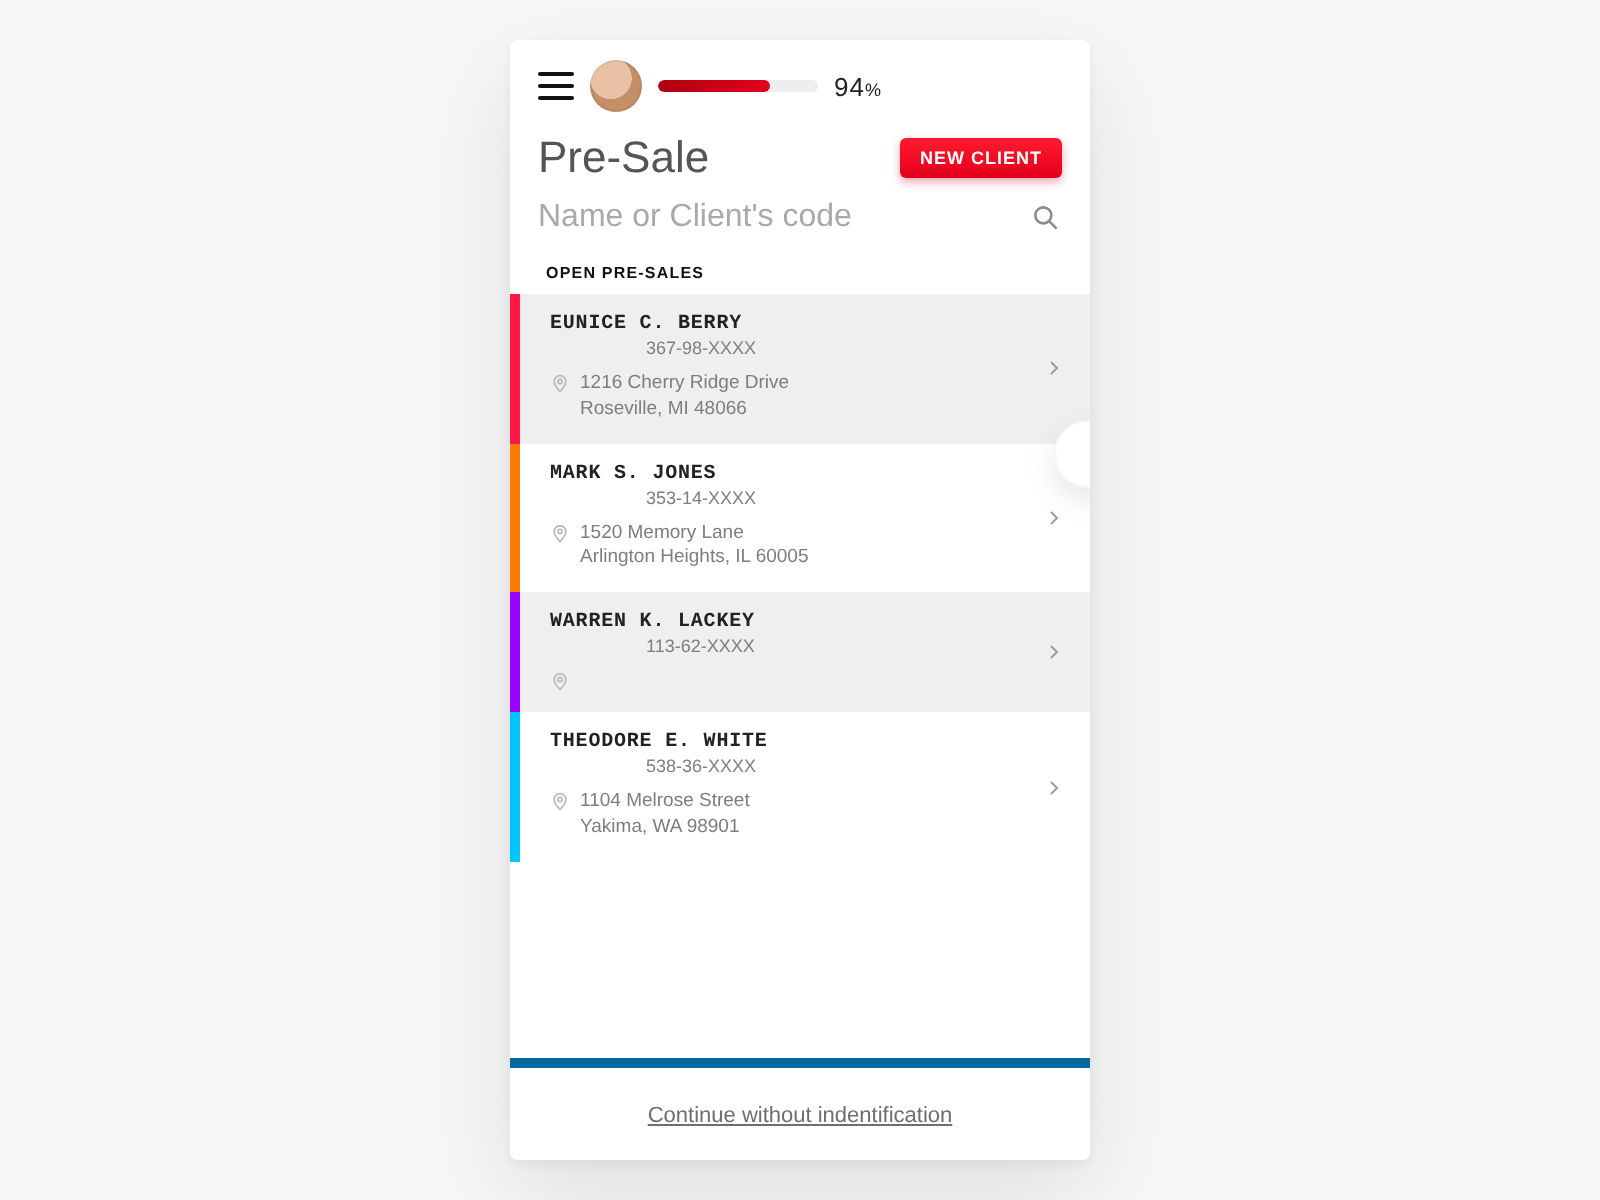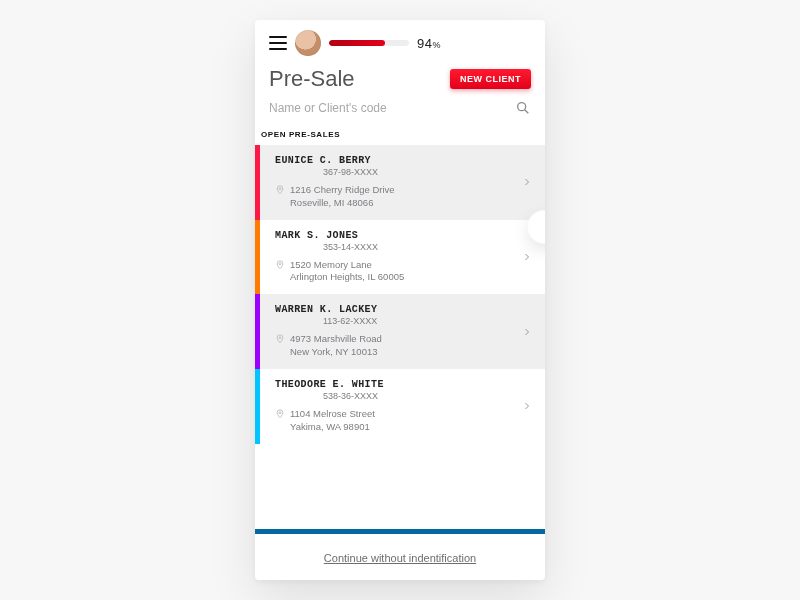--- a/index.html
+++ b/index.html
@@ -58,29 +58,29 @@
     color:#fff; font-size:9px; font-weight:700; letter-spacing:.5px;
     padding: 5px 10px; border-radius: 3px; cursor:pointer;
     box-shadow: 0 2px 5px rgba(227,0,27,0.35);
   }
   
   .searchrow {
     display:flex; align-items:center; justify-content:space-between;
     padding: 6px 14px 10px 14px;
   }
   .searchrow input {
-    border:none; outline:none; font-size:12px; color:#888; width: 80%;
+    border:none; outline:none; font-size:16px; color:#888; width: 80%;
     background: transparent;
   }
   .searchrow input::placeholder { color:#a9a9ad; }
   .mag { width:16px; height:16px; color:#8b8b90; cursor:pointer;}
   
   .sectlabel {
     font-size: 8px; font-weight:700; letter-spacing: .6px;
-    padding: 4px 14px 6px 6px; color:#111;
+    padding: 4px 14px 6px 18px; color:#111;
   }
   
   .list { flex:1; overflow:hidden; display:flex; flex-direction:column; }
   .row {
     position:relative; display:flex; align-items:center;
     padding: 10px 12px 10px 16px;
   }
   .row.alt { background:#efeff0; }
   .row::before {
     content:""; position:absolute; left:0; top:0; bottom:0; width:5px;
@@ -173,21 +173,20 @@
       </div>
       <div class="row alt" style="--stripe: #9a00ff;">
         <div class="info">
           <div class="name">WARREN K. LACKEY</div>
           <div class="code">113-62-XXXX</div>
           <div class="addrwrap">
             <svg class="pin" viewBox="0 0 24 24" fill="none" stroke="currentColor" stroke-width="2">
               <path d="M12 21s-7-7.2-7-12a7 7 0 1 1 14 0c0 4.8-7 12-7 12z"></path>
               <circle cx="12" cy="9" r="2.5"></circle>
             </svg>
-            <div class="addr"><span>4973 Marshville Road</span><br><span>New York, NY 10013</span></div>
           </div>
         </div>
         <svg class="chev" viewBox="0 0 24 24" fill="none" stroke="currentColor" stroke-width="2">
           <polyline points="9 6 15 12 9 18"></polyline>
         </svg>
       </div>
       <div class="row" style="--stripe: #00c5ff;">
         <div class="info">
           <div class="name">THEODORE E. WHITE</div>
           <div class="code">538-36-XXXX</div>

